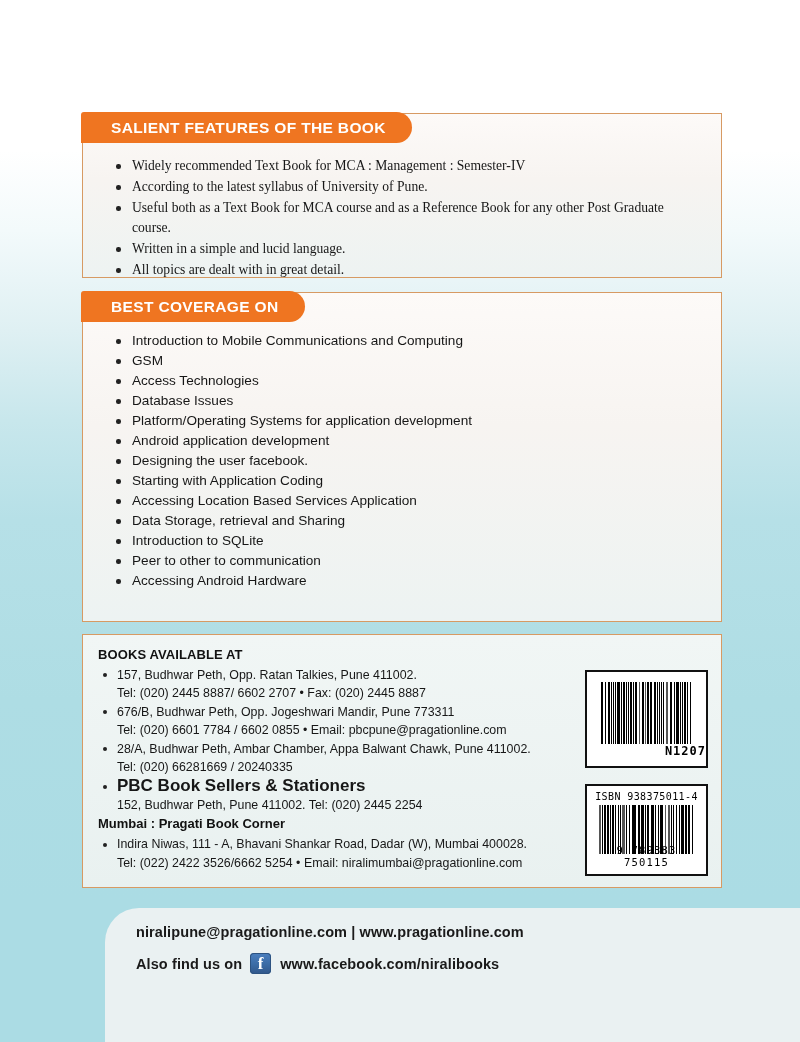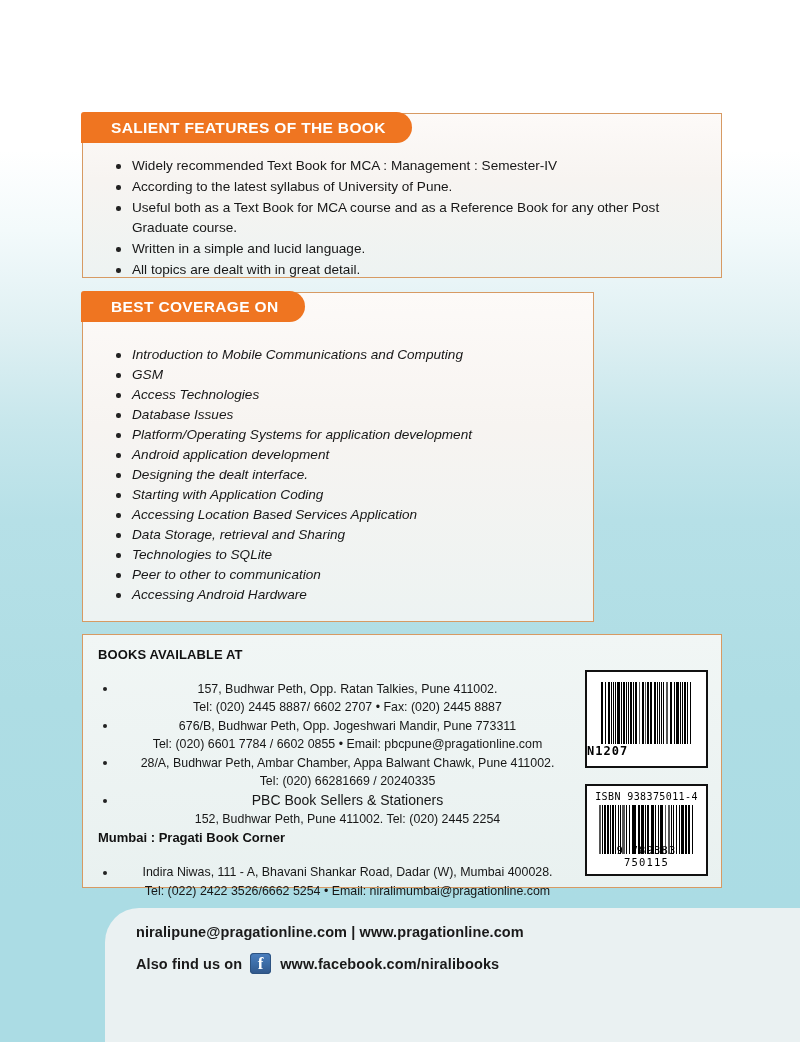--- a/index.html
+++ b/index.html
@@ -140,33 +140,33 @@
 
   
   #box-salient {
     left: 82px; top: 113px; width: 640px; height: 165px;
   }
   #salient-list {
     position: absolute;
     left: 27px;
     top: 42px;
     width: 590px;
+    font-family: Liberation Serif, serif;
   }
   #salient-list li { margin-bottom: 1px; }
 
   
   #box-coverage {
-    left: 82px; top: 292px; width: 512px; height: 330px;
+    left: 82px; top: 292px; width: 640px; height: 330px;
   }
   #coverage-list {
     position: absolute;
     left: 27px;
-    top: 52px;
+    top: 38px;
     width: 590px;
-    font-style: italic;
   }
   #coverage-list li { margin-bottom: 0px; }
 
   
   #box-stores {
     left: 82px; top: 634px; width: 640px; height: 254px;
   }
   #stores-inner {
     position: absolute;
     left: 15px;
@@ -182,23 +182,22 @@
   }
   .city-head {
     font-size: 13px;
     font-weight: bold;
     color: #111;
     line-height: 19px;
     margin-top: 0px;
   }
   ul.store-list {
     list-style: none;
-    margin: 16px 0 0 0;
+    margin: 2px 0 0 0;
     padding: 0;
-    text-align: center;
   }
   ul.store-list > li {
     position: relative;
     padding-left: 19px;
     margin-bottom: 0px;
   }
   ul.store-list > li::before {
     content: "";
     position: absolute;
     left: 5px;
@@ -207,21 +206,21 @@
     height: 4px;
     border-radius: 50%;
     background: #222;
   }
   .store-line {
     font-size: 12.4px;
     color: #171717;
     line-height: 18.6px;
     white-space: nowrap;
   }
-  .store-line.bold { font-weight: normal; font-size: 14px; }
+  .store-line.bold { font-weight: bold; font-size: 17px; }
 
   
   .barcode-box {
     position: absolute;
     background: #ffffff;
     border: 2px solid #111;
     box-sizing: border-box;
   }
   #barcode-n1207 { left: 585px; top: 670px; width: 123px; height: 98px; }
   #barcode-isbn  { left: 585px; top: 784px; width: 123px; height: 92px; }
@@ -231,21 +230,21 @@
     display: flex;
     align-items: flex-end;
     overflow: hidden;
   }
   .bars i { display: block; background: #000; height: 100%; }
 
   #n1207-bars { left: 14px; top: 10px; right: 14px; height: 62px; }
   #n1207-label {
     position: absolute;
     left: 0; right: 0; bottom: 8px;
-    text-align: left;
+    text-align: right;
     font-family: "DejaVu Sans Mono", monospace;
     font-size: 12px;
     font-weight: bold;
     color: #000;
     letter-spacing: 1px;
   }
 
   #isbn-top {
     position: absolute;
     left: 0; right: 0; top: 5px;
@@ -288,25 +287,25 @@
     <div class="badge">
       <span>BEST COVERAGE ON</span>
     </div>
     <ul class="bullets" id="coverage-list">
       <li>Introduction to Mobile Communications and Computing</li>
       <li>GSM</li>
       <li>Access Technologies</li>
       <li>Database Issues</li>
       <li>Platform/Operating Systems for application development</li>
       <li>Android application development</li>
-      <li>Designing the dealt interface.</li>
+      <li>Designing the user facebook.</li>
       <li>Starting with Application Coding</li>
       <li>Accessing Location Based Services Application</li>
       <li>Data Storage, retrieval and Sharing</li>
-      <li>Technologies to SQLite</li>
+      <li>Introduction to SQLite</li>
       <li>Peer to other to communication</li>
       <li>Accessing Android Hardware</li>
     </ul>
   </div>
 
   <div class="panel light" id="box-stores">
     <div id="stores-inner">
       <div class="store-head">BOOKS AVAILABLE AT</div>
       <ul class="store-list">
         <li>

